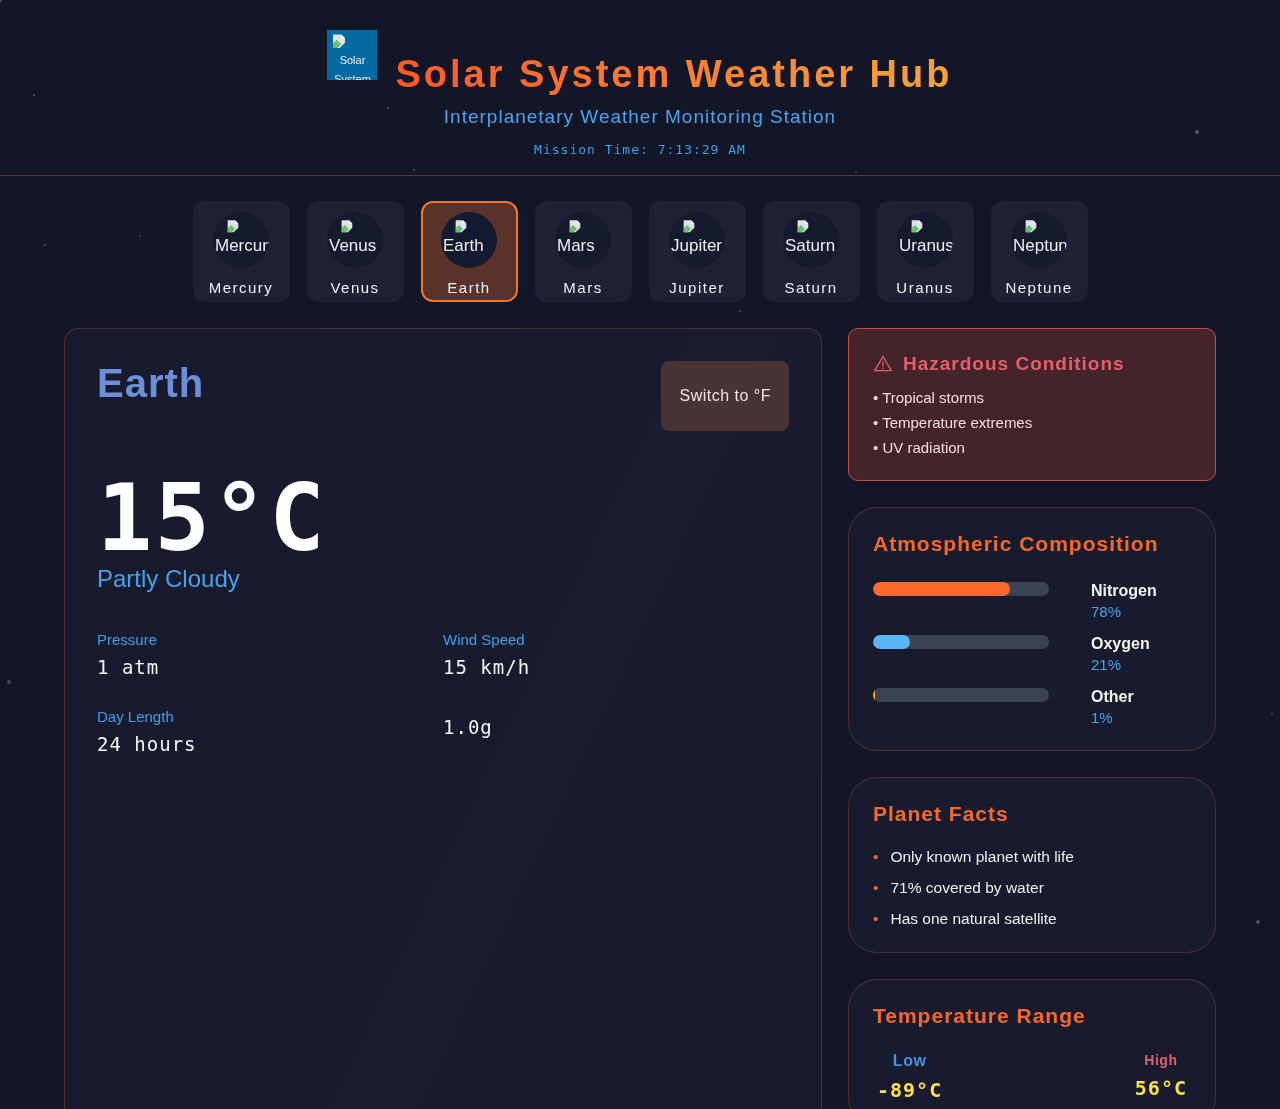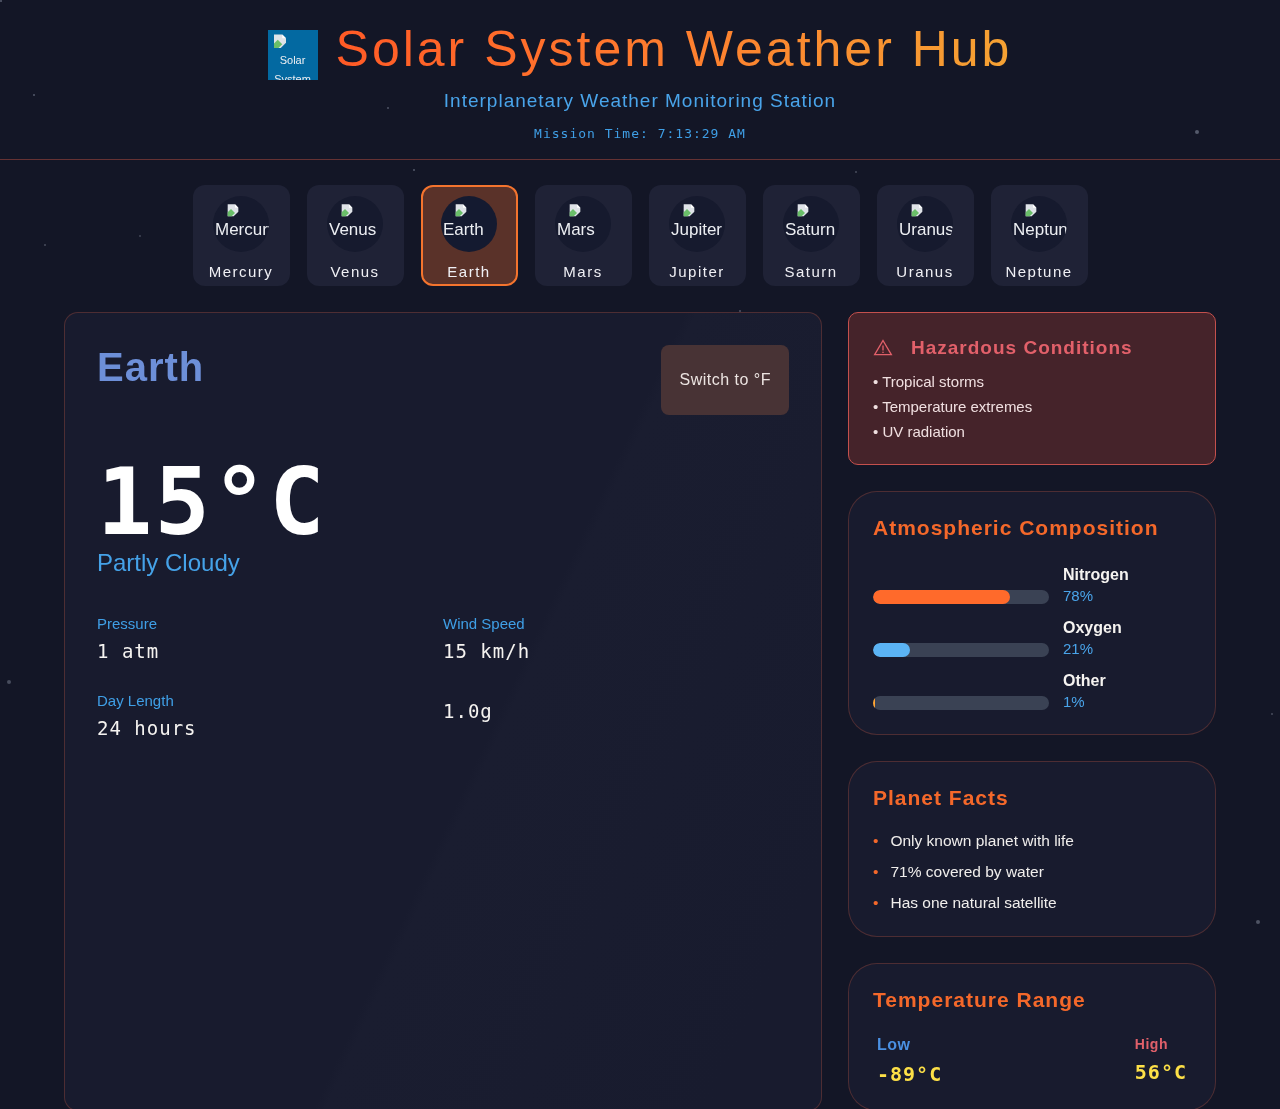--- a/index.html
+++ b/index.html
@@ -41,24 +41,25 @@
     border-bottom:1px solid rgba(170,75,62,.55);
   }
   .title-row { display:flex; align-items:flex-start; justify-content:center; gap:18px; }
   .logo-img {
     width:50px; height:50px; margin-top:8px; flex:0 0 50px;
     background:#0369a1; overflow:hidden; text-align:center;
     font-size:11px; line-height:19px; color:#eceef2;
   }
   .logo-img svg { display:block; margin:3px 0 0 3px; }
   .app-title {
-    font-size:50px; font-weight:normal; letter-spacing:3px; line-height:1.1;
+    font-size:38px; font-weight:bold; letter-spacing:3px; line-height:1.1;
     background:linear-gradient(90deg,#ff5a26 0%,#ff7a2e 45%,#f5a233 100%);
     -webkit-background-clip:text; background-clip:text; color:transparent;
     white-space:nowrap;
+    margin-top:32px;
   }
   .subtitle { margin-top:10px; font-size:19px; letter-spacing:1px; color:#49a4ea; }
   .mission-time {
     margin-top:14px; font-family:"DejaVu Sans Mono", monospace;
     font-size:13px; font-weight:normal; color:#3f9fe6; letter-spacing:1px;
   }
 
   
   .tabs {
     position:relative; z-index:1;
@@ -113,42 +114,42 @@
     margin-top:8px; font-family:"DejaVu Sans Mono", monospace;
     font-size:19px; color:#f5f3f0; letter-spacing:1px;
   }
 
   
   .sidebar { display:flex; flex-direction:column; gap:26px; }
   .panel { padding:24px;border-radius:29px; }
   .panel-title { font-size:21px; letter-spacing:1px; color:#f4682a; font-weight:bold; }
 
   .hazard-panel { background:#45232a; border:1px solid #c4504d; border-radius:10px; }
-  .hazard-title { display:flex; align-items:center; gap:18px; color:#e2606a; font-size:19px; font-weight:bold; letter-spacing:1px; }
+  .hazard-title { display:flex; align-items:center; gap:10px; color:#e2606a; font-size:19px; font-weight:bold; letter-spacing:1px; }
   .hazard-list { list-style:none; margin-top:14px; }
   .hazard-list li { font-size:15px; color:#f0dfe0; margin-top:8px; }
   .hazard-list li::before { content:"• "; color:#f0dfe0; }
 
   .atmo-rows { margin-top:26px; display:flex; flex-direction:column; gap:15px; }
-  .atmo-row { display:flex; align-items:flex-end; }
+  .atmo-row { display:flex; align-items:flex-start;gap:28px; }
   .bar-track {
     width:176px; height:14px; border-radius:7px; background:#3a4254;
     overflow:hidden; flex:0 0 176px;
   }
   .bar-fill { height:100%; border-radius:7px; }
   .atmo-labels { margin-left:14px; }
   .atmo-name { font-size:16px; color:#f5f3f0; font-weight:bold; }
   .atmo-pct { margin-top:3px; font-size:15px; color:#49a4ea; }
 
   .facts-list { list-style:none; margin-top:22px; }
   .facts-list li { font-size:15.5px; color:#f0eeec; margin-top:13px; display:flex; gap:12px; }
   .facts-list li .dot { color:#f4682a; }
 
   .range-row { margin-top:24px; display:flex; justify-content:space-between; padding:0 4px; }
-  .range-block { }
+  .range-block { text-align:center; }
   .range-label-low { font-size:16px; color:#4a90e2; font-weight:bold; letter-spacing:.5px; }
   .range-label-high { font-size:14px; color:#e0606a; font-weight:bold; letter-spacing:.5px; }
   .range-value {
     margin-top:8px; font-family:"DejaVu Sans Mono", monospace;
     font-size:20px; font-weight:bold; color:#fde047; letter-spacing:1px;
   }
 </style>
 </head>
 <body>
 

